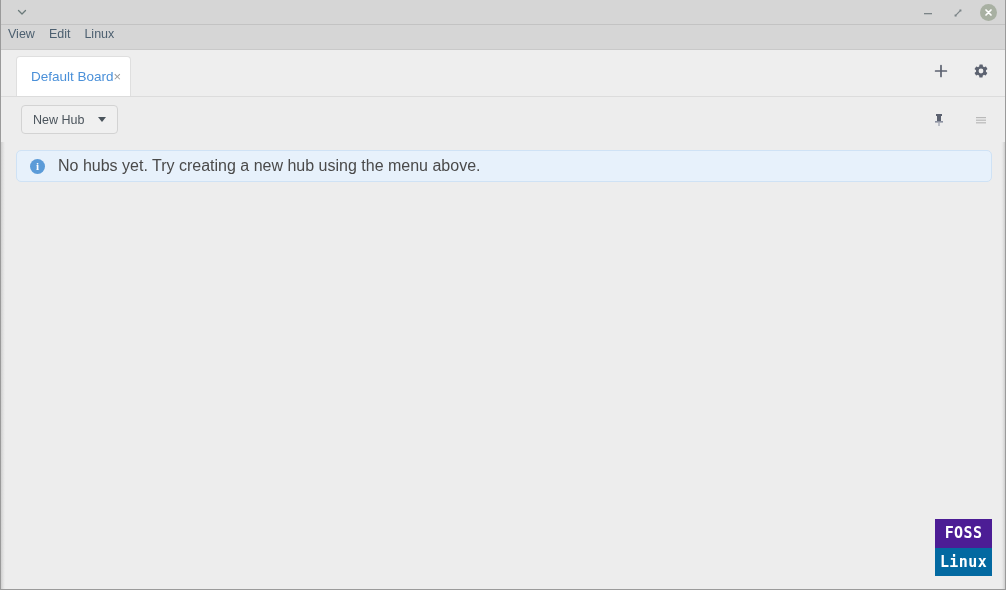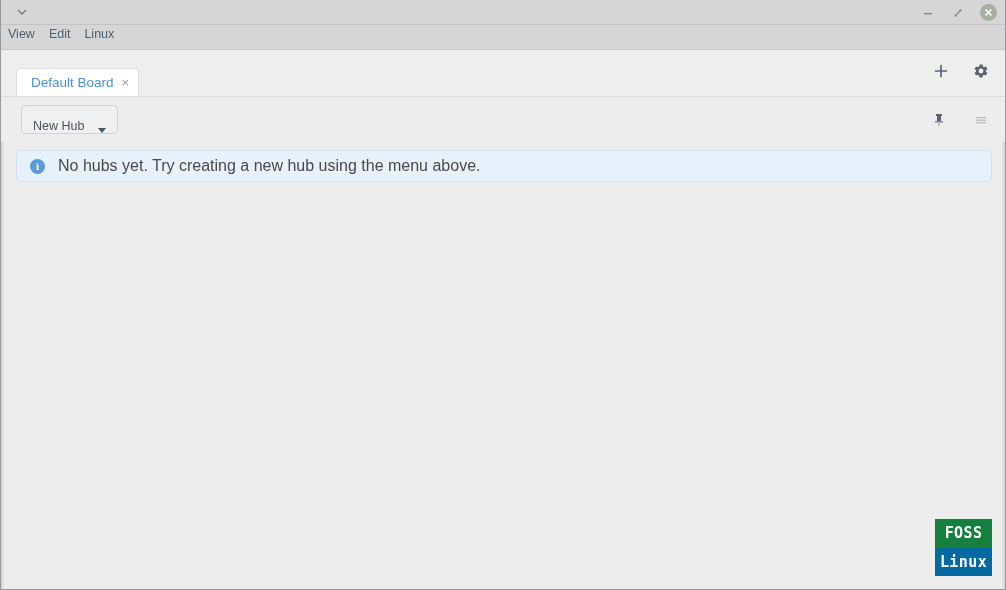--- a/index.html
+++ b/index.html
@@ -100,29 +100,28 @@
     position: relative;
     height: 47px;
     min-height: 47px;
     background: #eeeeee;
     border-bottom: 1px solid #dcdcdc;
     display: flex;
     align-items: flex-end;
     padding-left: 15px;
   }
   #tab-default-board {
-    height: 28px;
+    height: 40px;
     background: #ffffff;
     border: 1px solid #dfdfdf;
     border-bottom: none;
     border-radius: 4px 4px 0 0;
     display: flex;
     align-items: center;
     padding: 0 9px 0 14px;
-    gap: 8px;
     cursor: default;
   }
   #tab-default-board .tab-label {
     font-size: 13.5px;
     color: #4a90d9;
   }
   .tab-close {
     font-size: 13px;
     color: #9a9a9a;
     line-height: 1;
@@ -154,21 +153,21 @@
     display: flex;
     align-items: center;
     padding-left: 20px;
   }
   #new-hub-button {
     height: 29px;
     background: #f0f0f0;
     border: 1px solid #d3d3d3;
     border-radius: 4px;
     display: flex;
-    align-items: flex-end;
+    align-items: center;
     gap: 14px;
     padding: 0 11px;
     cursor: default;
   }
   #new-hub-button .btn-label {
     font-size: 12.5px;
     color: #4b545c;
   }
   .caret-down {
     width: 0; height: 0;
@@ -237,21 +236,21 @@
     flex: 1;
     display: flex;
     align-items: center;
     justify-content: center;
     font-family: "DejaVu Sans Mono", monospace;
     font-weight: bold;
     font-size: 15px;
     color: #ffffff;
     letter-spacing: .4px;
   }
-  #wm-foss { background: #15803d; }
+  #wm-foss { background: #4c1d95; }
   #wm-linux { background: #0369a1; }
 
   
   #left-edge {
     position: absolute;
     left: 0; top: 0; bottom: 0;
     width: 4px;
     background: linear-gradient(90deg, #cfcfcf 0, #e3e3e3 60%, #ededed 100%);
     pointer-events: none;
   }

